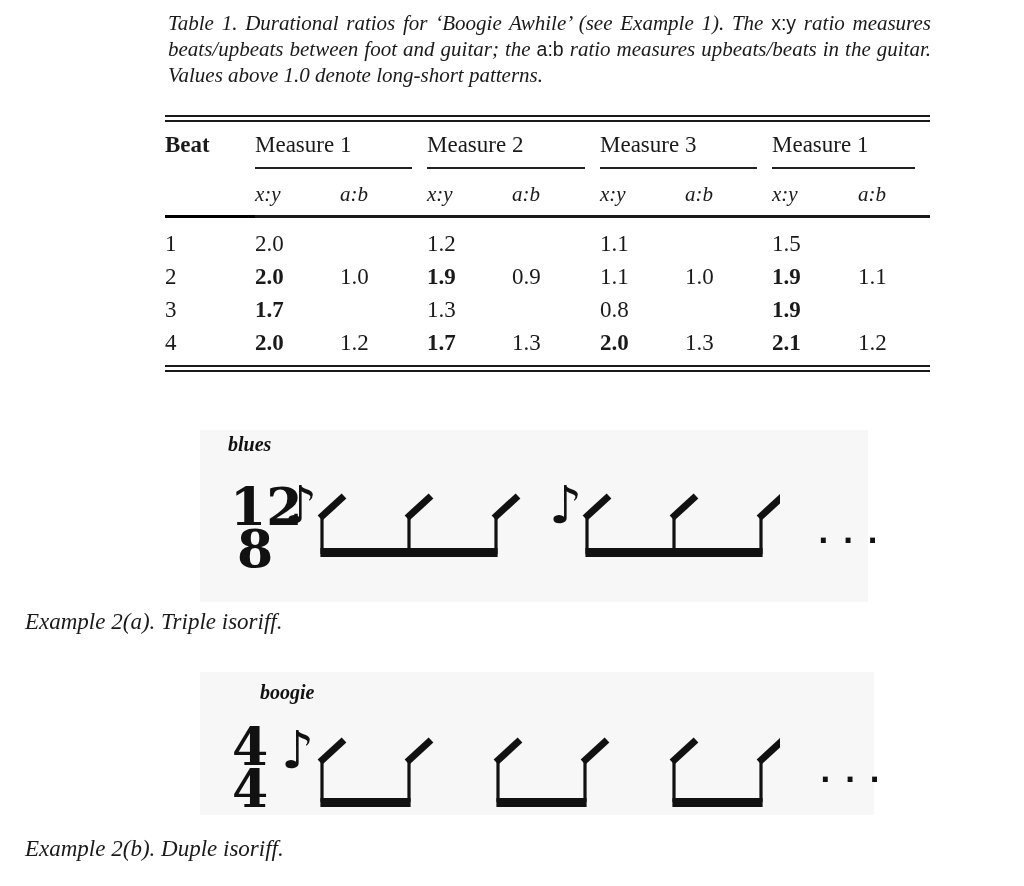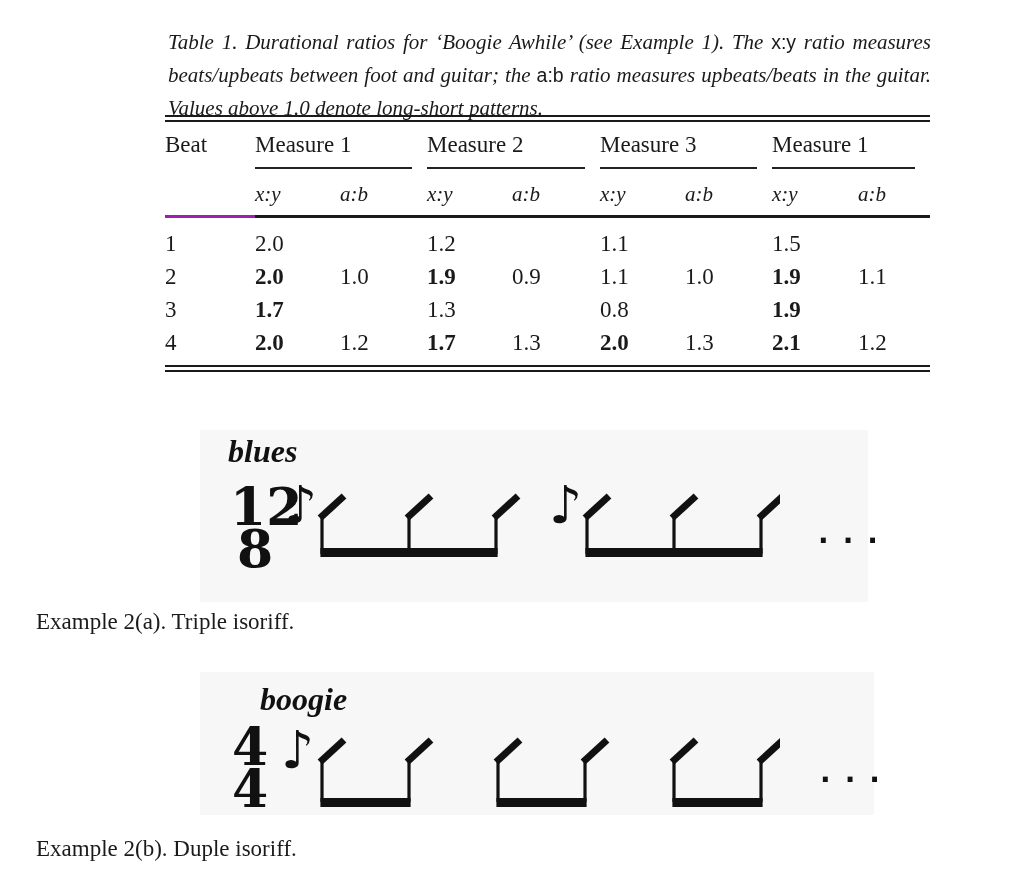--- a/index.html
+++ b/index.html
@@ -1,58 +1,58 @@
 <!DOCTYPE html>
 <html><head>
 <meta charset="utf-8">
 <style>
   * { margin:0; padding:0; box-sizing:border-box; }
   html,body { width:1024px; height:886px; background:#ffffff; }
   body { position:relative; font-family:"Liberation Serif", serif; color:#1a1a1a; overflow:hidden; }
 
   
   .tbl-caption {
-    position:absolute; left:168px; top:26px; width:763px;
-    font-style:italic; font-size:21px; line-height:33px;
+    position:absolute; left:168px; top:10px; width:763px;
+    font-style:italic; font-size:21px; line-height:26px;
     text-align:justify;
   }
   .tbl-caption .roman {
     font-style:normal; font-family:"Liberation Sans", sans-serif; font-size:19.5px;
   }
 
   
   .tbl-wrap { position:absolute; left:165px; top:115px; width:765px; }
   .rule-double { height:7px; border-top:2px solid #1a1a1a; border-bottom:2px solid #1a1a1a; }
   table { border-collapse:collapse; table-layout:fixed; width:765px; }
   th, td { text-align:left; font-weight:normal; padding:0; }
   .mrow th { height:55px; vertical-align:top; padding-top:10px; font-size:23px; position:relative; }
   .mh::after {
     content:""; position:absolute; left:0; top:45px; width:calc(100% - 15px);
     border-top:2px solid #222;
   }
   .srow td { height:39px; vertical-align:top; padding-top:5px;
              font-style:italic; font-size:21px; border-bottom:3px solid #1a1a1a; }
-  .beat-h { border-bottom:3px solid #a21caf; }
+  .beat-h { border-bottom:3px solid #000000;font-weight:bold; }
   tbody td { height:33px; line-height:33px; font-size:23px; }
   tbody tr:first-child td { padding-top:9px; }
   tbody tr:last-child td { padding-bottom:6px; }
   td.b { font-weight:bold; }
 
   
   .fig-bg { position:absolute; background:#f7f7f7; }
-  .fig-label { position:absolute; font-style:italic; font-weight:bold; font-size:32px; color:#111; }
+  .fig-label { position:absolute; font-style:italic; font-weight:bold; font-size:20px; color:#111; }
   .timesig { position:absolute; font-family:"DejaVu Serif", serif; font-weight:bold;
              font-size:52px; line-height:0.8; text-align:center; color:#111; }
   .pickup { position:absolute; font-family:"DejaVu Sans", sans-serif; font-size:52px;
             line-height:1; color:#111; }
   .notation-svg { position:absolute; }
   .dots { position:absolute; font-family:"DejaVu Sans", sans-serif; font-weight:bold;
           font-size:28px; letter-spacing:14px; color:#111; }
 
-  .ex-caption { position:absolute; left:36px; font-size:23px; }
+  .ex-caption { position:absolute; left:25px; font-style:italic; font-size:23px; }
   .ex-caption.a { top:609px; }
   .ex-caption.b { top:817px;margin-top:19px; }
 </style>
 </head>
 <body>
 
 <p class="tbl-caption">
   <span>Table 1. Durational ratios for ‘Boogie Awhile’ (see Example 1). The </span><span class="roman">x:y</span><span> ratio measures beats/upbeats between foot and guitar; the </span><span class="roman">a:b</span><span> ratio measures upbeats/beats in the guitar. Values above 1.0 denote long-short patterns.</span>
 </p>
 

